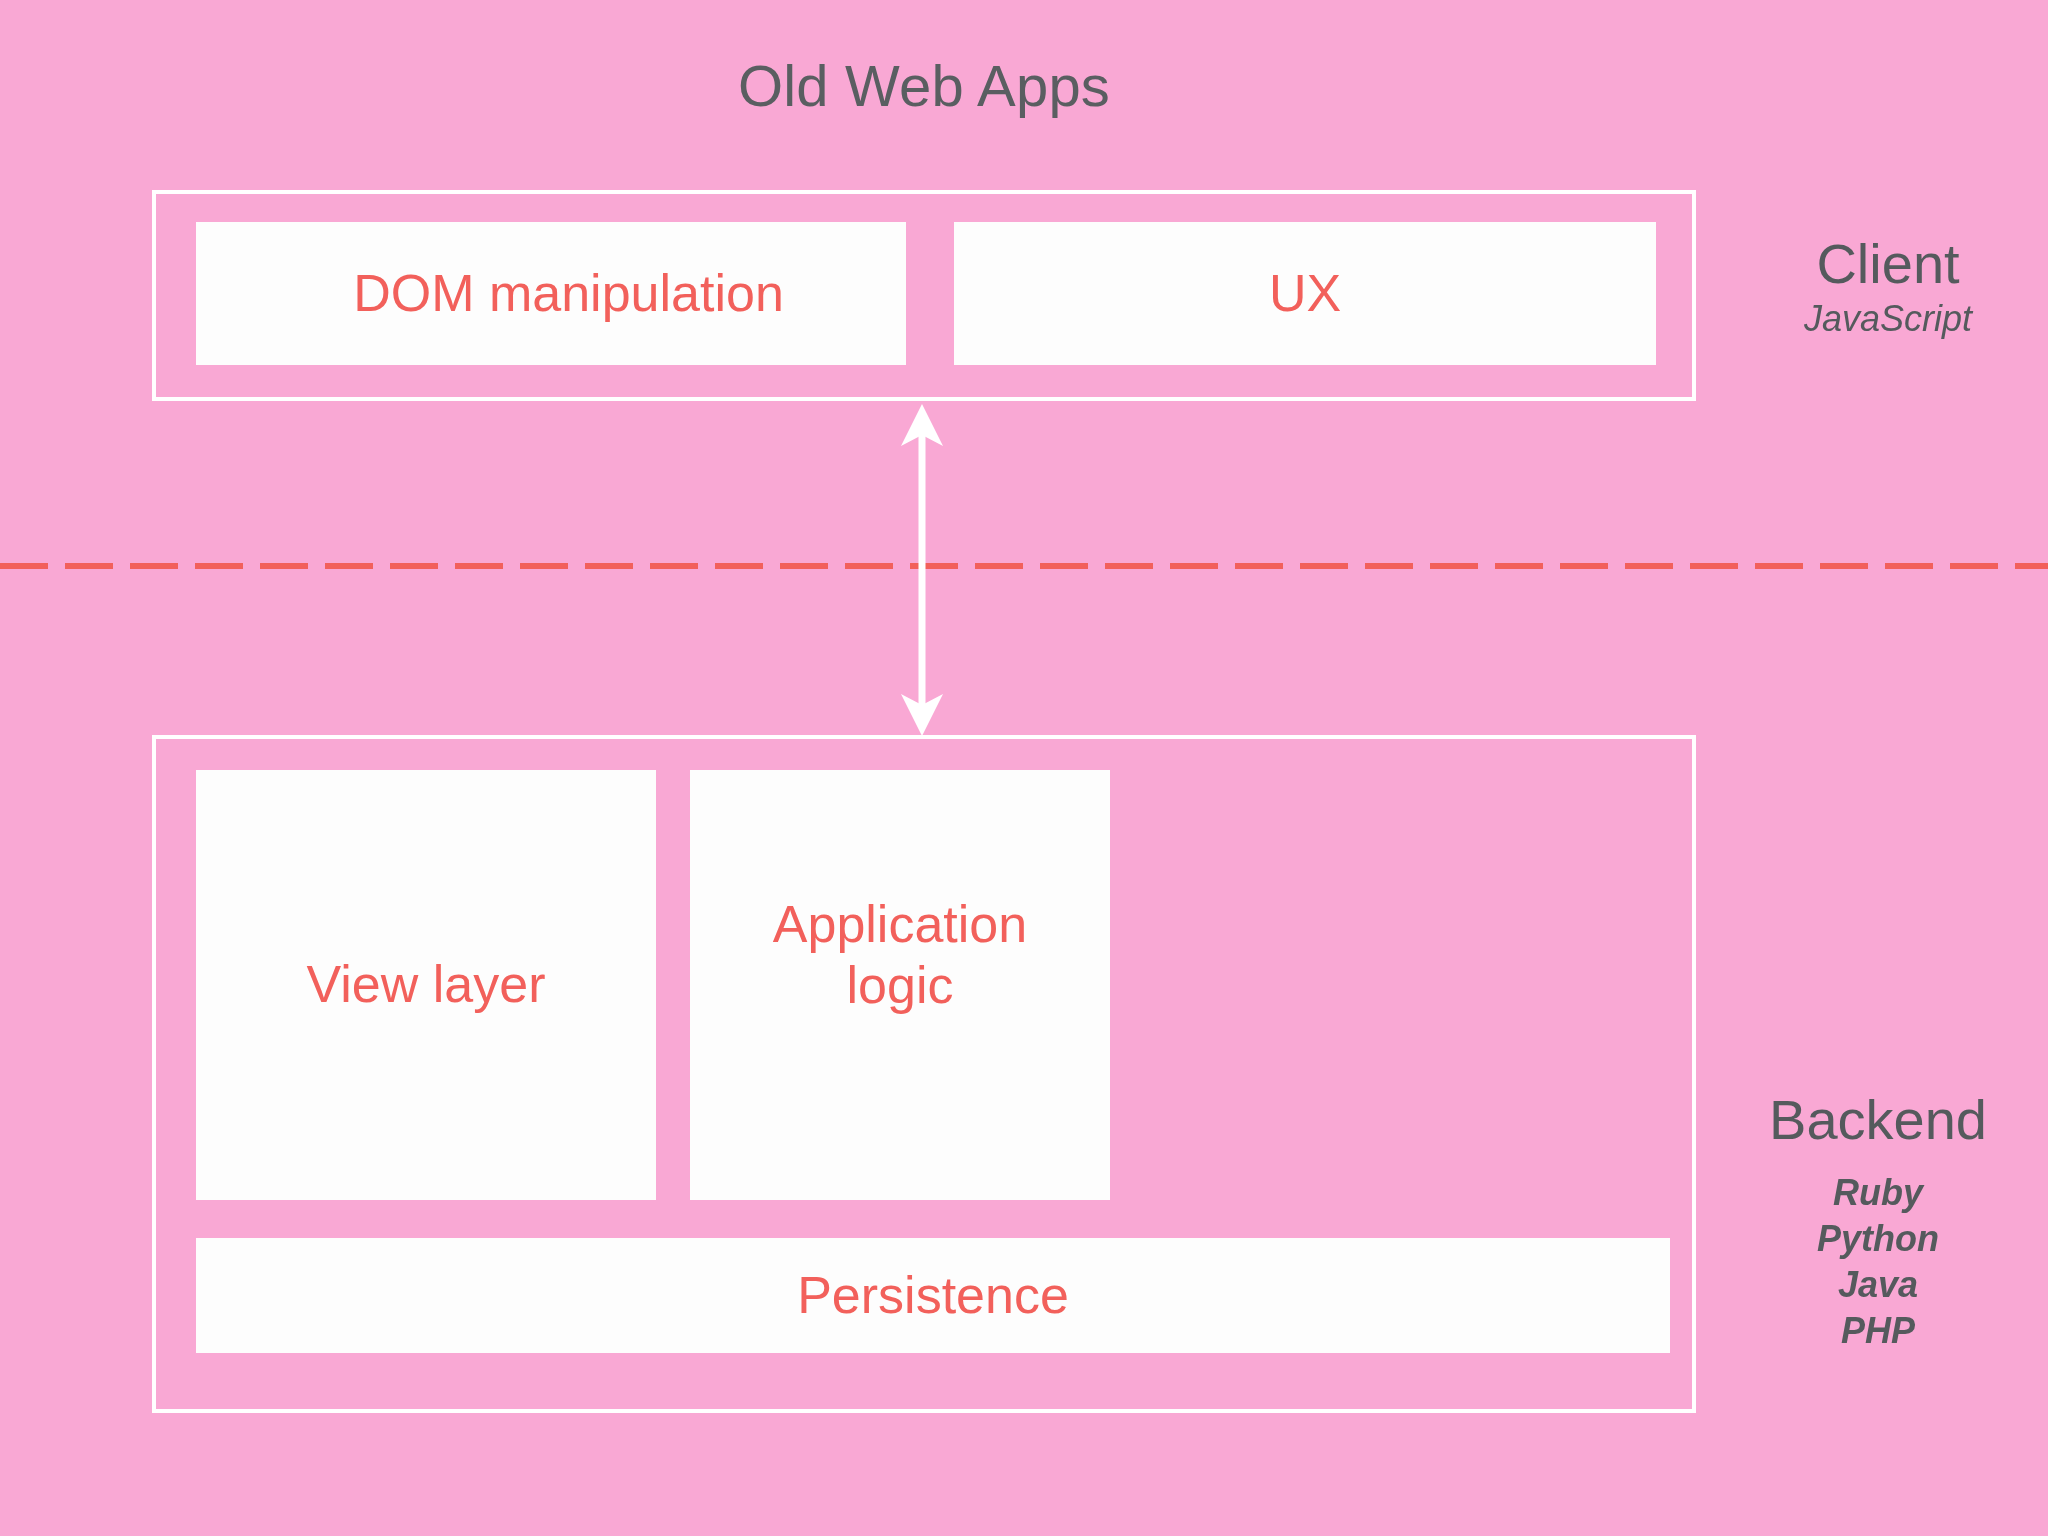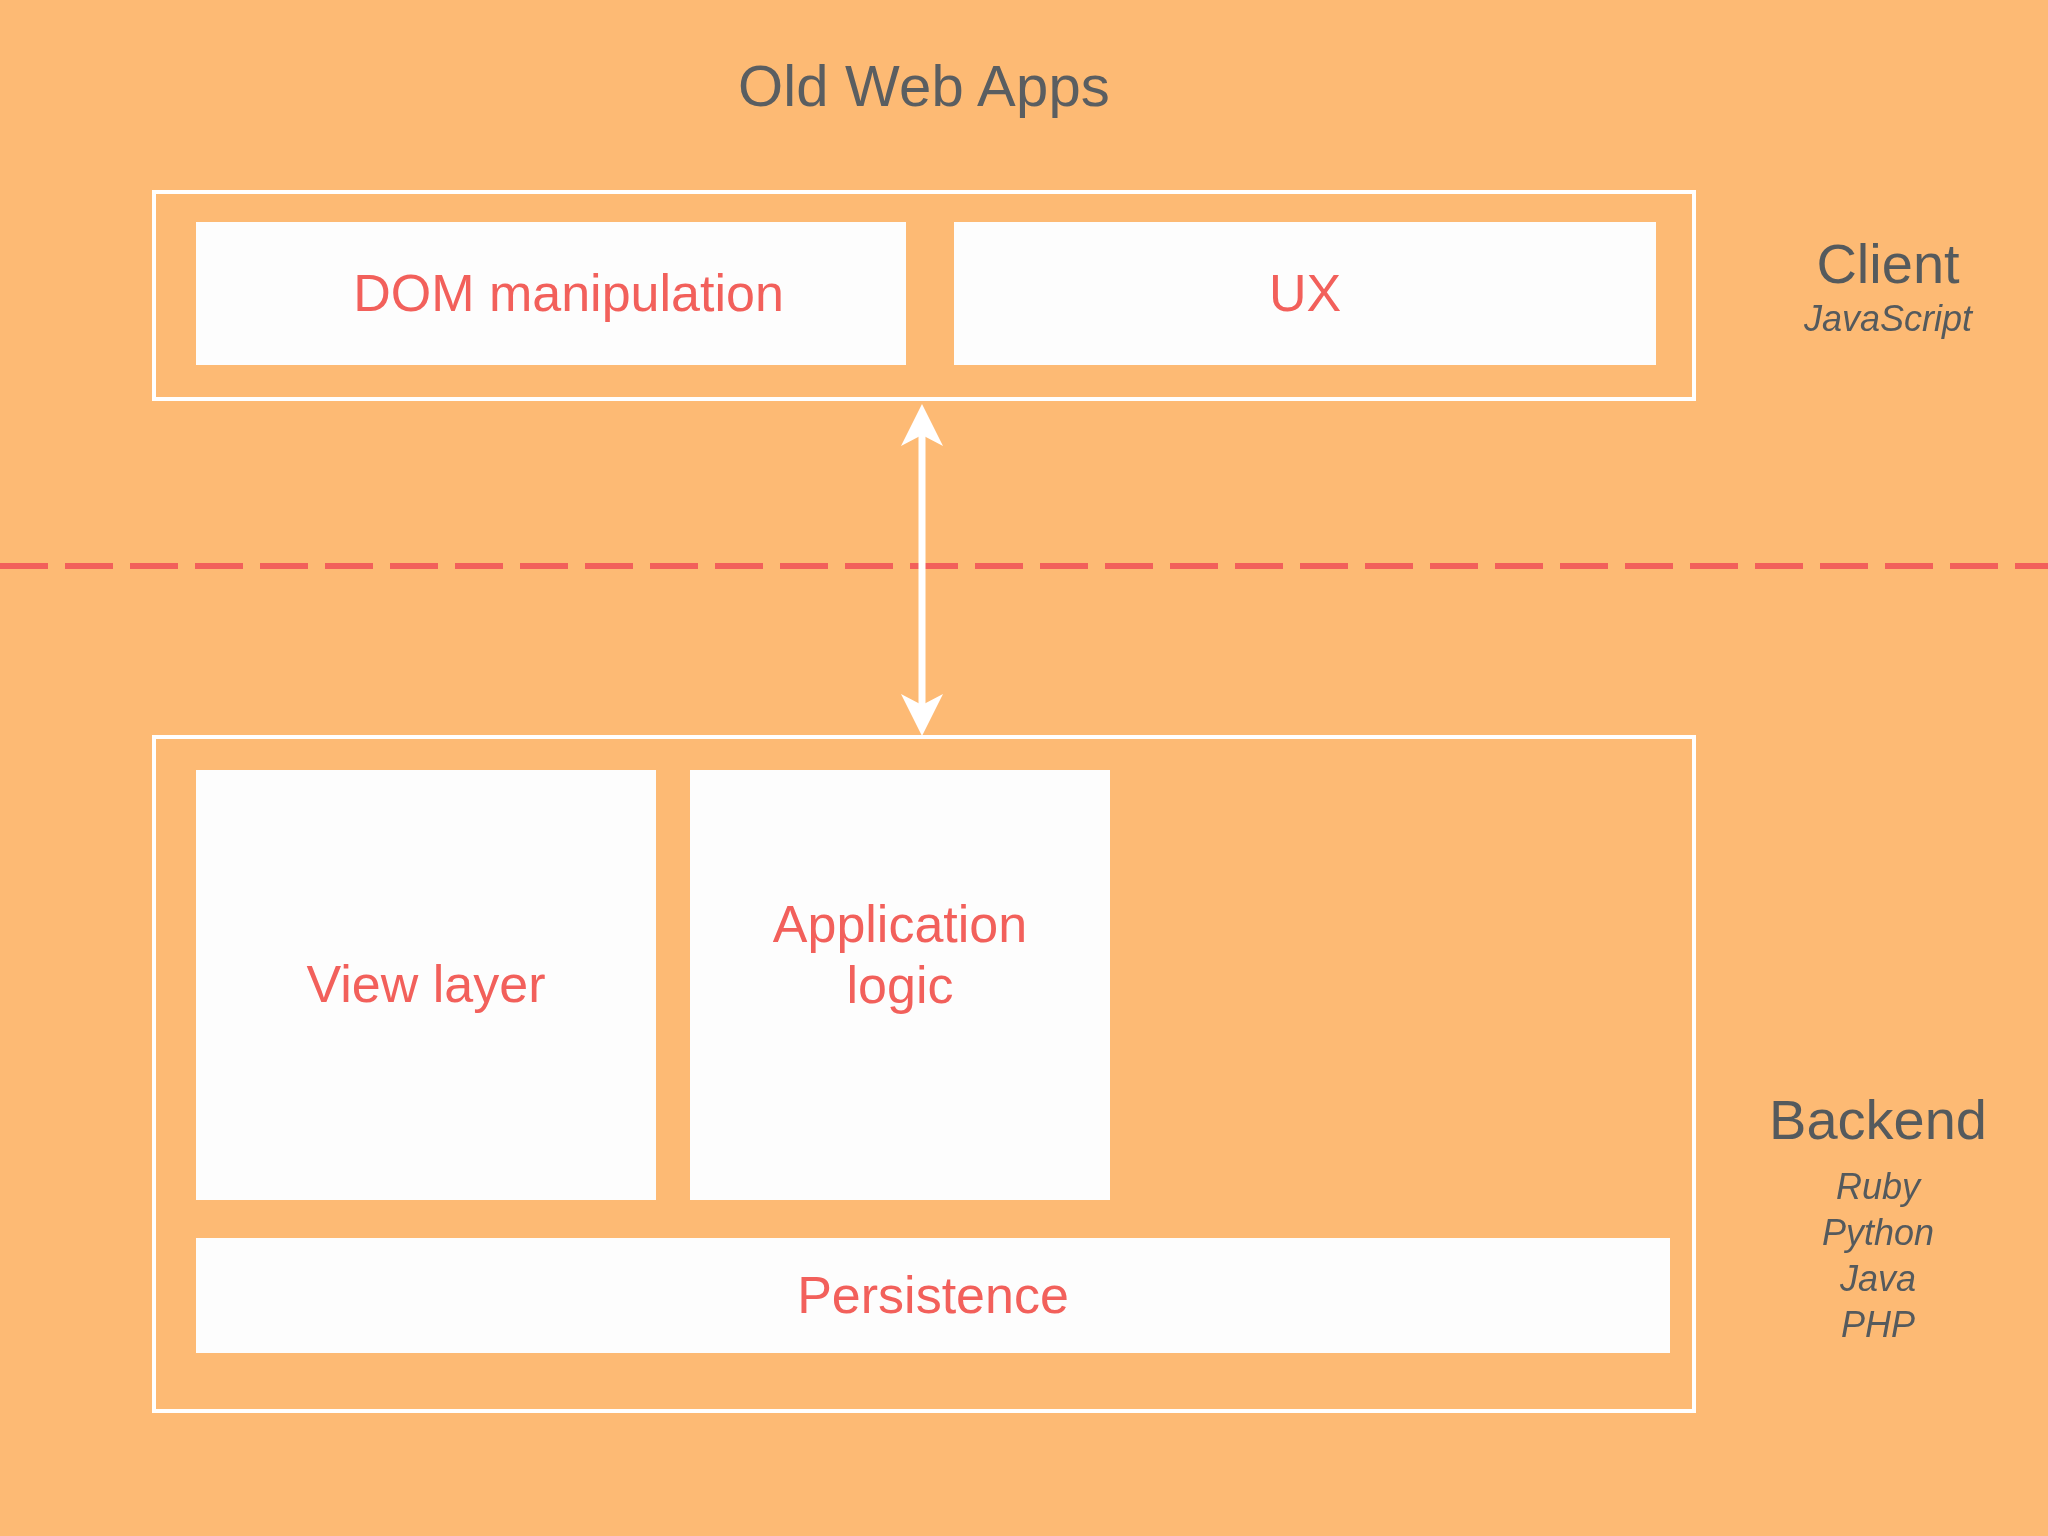--- a/index.html
+++ b/index.html
@@ -9,21 +9,21 @@
   body {
     width: 2048px;
     height: 1536px;
     overflow: hidden;
     font-family: "Liberation Sans", sans-serif;
   }
   #canvas {
     position: relative;
     width: 2048px;
     height: 1536px;
-    background: #fdba74;
+    background: #f9a8d4;
     overflow: hidden;
   }
 
   
   #diagram-title {
     position: absolute;
     left: 0;
     top: 52px;
     width: 1848px;
     text-align: center;
@@ -120,21 +120,22 @@
     line-height: 1.14;
     white-space: nowrap;
   }
   .side-tech {
     font-size: 36px;
     font-style: italic;
     line-height: 1.28;
     white-space: nowrap;
   }
   .side-tech-list {
-    margin-top: 12px;
+    margin-top: 18px;
+    font-weight: bold;
   }
 </style>
 </head>
 <body>
 
 <div id="canvas">
 
   <div id="diagram-title">Old Web Apps</div>
 
   <div id="client-container" class="tier-container"></div>

